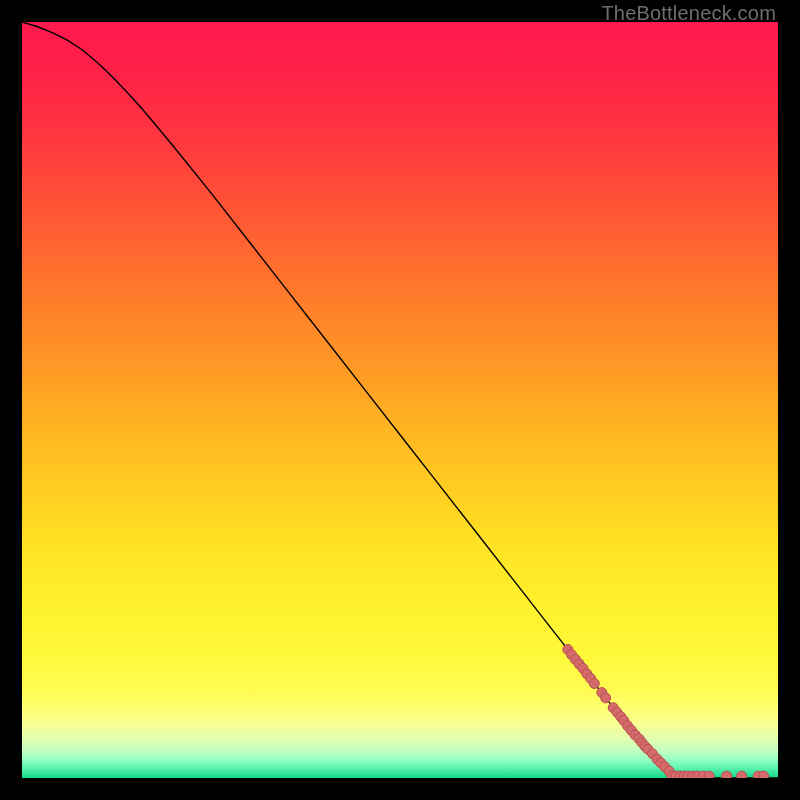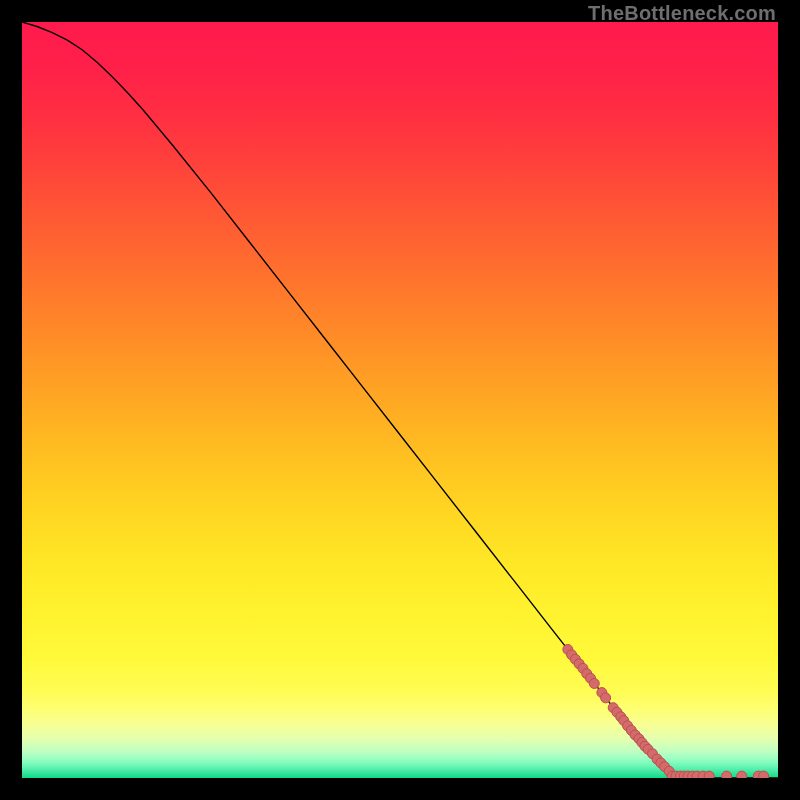--- a/index.html
+++ b/index.html
@@ -38,21 +38,21 @@
   .as-svg {
     position: absolute;
     inset: 0;
     width: 100%;
     height: 100%;
     display: block;
   }
   .watermark {
     position: absolute;
     color: #6e6e6e;
-    font-weight: 700;
+    font-weight: 400;
     letter-spacing: 0.2px;
     white-space: nowrap;
   }
 </style>
 </head>
 <body>
 
 <div class="stage">
 
   <div class="watermark" style="right: 24px; top: 2px; font-size: 20px;">TheBottleneck.com</div>

